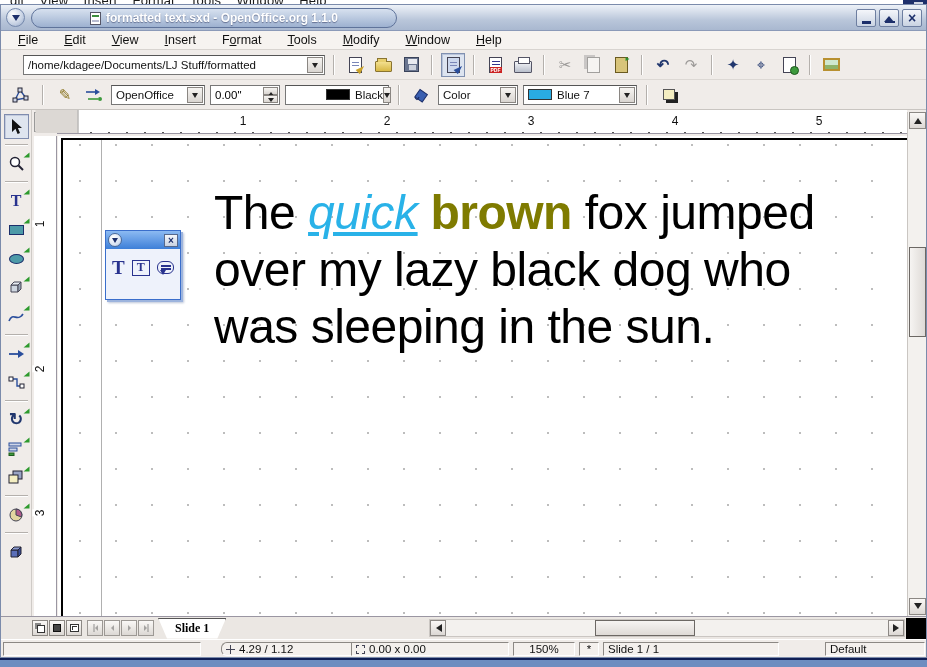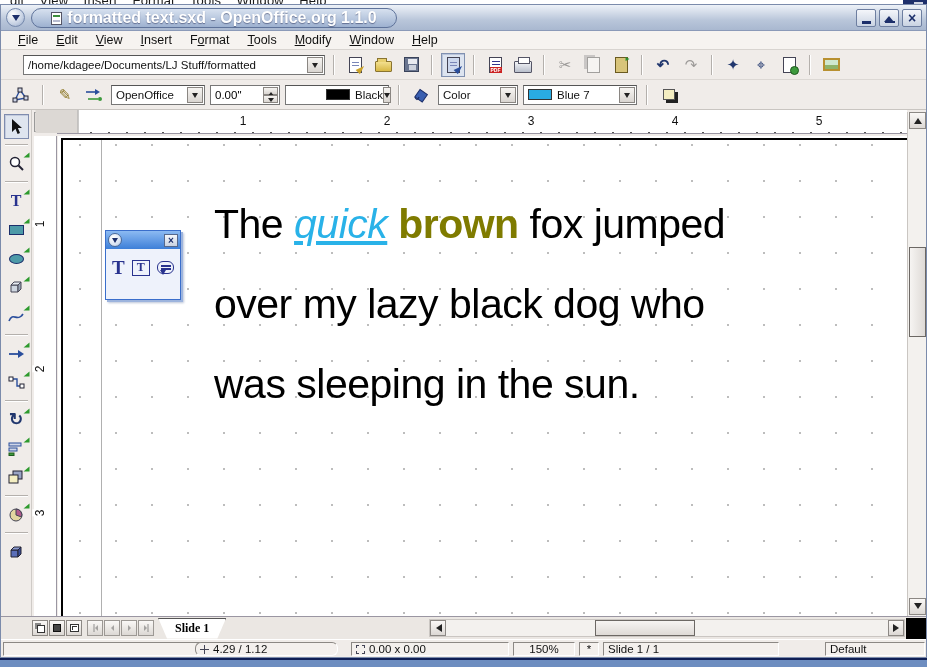--- a/index.html
+++ b/index.html
@@ -25,32 +25,32 @@
     background:radial-gradient(circle at 35% 30%, #ffffff, #c7d2e4 60%, #93a6c6); border:1px solid #7488ac;
     display:flex; align-items:center; justify-content:center; }
   #menu-btn .tri { width:0; height:0; border:4px solid transparent; border-top:6px solid #1c2f6b; margin-top:5px; }
   #title-pill { position:absolute; left:30px; top:3px; width:366px; height:20px; border-radius:10px;
     border:1px solid #5f739a; background:linear-gradient(#d7e1ef, #9db1d0);
     display:flex; align-items:center; justify-content:center; gap:5px; }
   #title-pill .doc-mini { width:11px; height:13px; background:#fff; border:1px solid #556;
     position:relative; flex:0 0 11px; }
   #title-pill .doc-mini i { position:absolute; left:1px; top:2px; width:7px; height:2px; background:#3d8f3d; }
   #title-pill .doc-mini b { position:absolute; left:1px; bottom:2px; width:7px; height:2px; background:#b8bcd0; }
-  #win-title { font-size:16px; font-weight:bold; color:#ffffff; text-shadow:0 1px 1px rgba(40,50,90,.55); white-space:nowrap; }
+  #win-title { font-size:12px; font-weight:bold; color:#ffffff; text-shadow:0 1px 1px rgba(40,50,90,.55); white-space:nowrap; }
   #win-ctrls { position:absolute; right:4px; top:4px; display:flex; gap:3px; }
   .wbtn { width:20px; height:18px; background:linear-gradient(#f4f6fa,#c9d3e2); border:1px solid #6d7ea0;
     border-radius:2px; display:flex; align-items:center; justify-content:center; position:relative; }
   .wbtn .min-g { width:9px; height:3px; background:#1c2f6b; margin-top:8px; }
   .wbtn .max-g { width:0; height:0; border:5px solid transparent; border-bottom:6px solid #1c2f6b; margin-top:-4px; }
   .wbtn .max-g::after { content:""; position:absolute; left:5px; bottom:3px; width:10px; height:2px; background:#1c2f6b; }
   .wbtn .close-g { color:#1c2f6b; font-weight:900; font-size:14px; line-height:1; }
 
   
   #menubar { height:19px; flex:0 0 19px; background:#f6f3f0; border-bottom:1px solid #d8d4d0;
-    display:flex; align-items:center; padding-left:8px; }
+    display:flex; align-items:center; padding-left:8px;gap:8px; }
   .menu-item { font-size:12.5px; color:#111; padding:1px 9px; white-space:pre; }
   .menu-item u { text-decoration:underline; }
 
   
   .toolbar { background:#f0ece9; display:flex; align-items:center; }
   #funcbar { height:30px; flex:0 0 30px; border-bottom:1px solid #dcd8d4; padding-left:22px; gap:4px; }
   #objbar { height:30px; flex:0 0 30px; border-bottom:1px solid #c9c5c1; padding-left:8px; gap:5px; }
   .tsep { width:2px; height:20px; border-left:1px solid #b4b0ac; border-right:1px solid #ffffff; margin:0 4px; flex:0 0 2px; }
   .tbtn { width:24px; height:24px; display:flex; align-items:center; justify-content:center; border:1px solid transparent; position:relative; }
   .tbtn.pressed { background:#dde4f0; border:1px solid #8090b0; box-shadow:inset 1px 1px 0 #b9c4da; }
@@ -109,21 +109,21 @@
     background-image:radial-gradient(circle, #555 0.8px, transparent 1px); background-size:23px 18px; background-position:11px 15px; }
   #vruler span { position:absolute; left:3px; font-size:12px; color:#111; transform:rotate(-90deg); background:#fff; padding:1px 0; }
 
   
   #canvas { position:absolute; left:57px; top:26px; right:19px; bottom:0; background:#fff; overflow:hidden;
     background-image:radial-gradient(circle, #bdbdbd 1px, transparent 1.2px); background-size:36px 36px; background-position:40px 27px; }
   #page-topline { position:absolute; left:3px; right:0; top:2px; height:2px; background:#000; }
   #page-leftline { position:absolute; left:3px; top:2px; bottom:0; width:2px; background:#000; }
   #margin-line { position:absolute; left:43px; top:4px; bottom:0; width:1px; background:#b0b0b0; }
 
-  #slide-text { position:absolute; left:156px; top:48px; width:660px; font-size:41px; line-height:80px; color:#000;
+  #slide-text { position:absolute; left:156px; top:48px; width:660px; font-size:48px; line-height:57px; color:#000;
     white-space:pre-wrap; font-family:"Liberation Sans", sans-serif; letter-spacing:-0.5px; }
   #slide-text .quick { color:#29b2e8; font-style:italic; text-decoration:underline; }
   #slide-text .brown { color:#7f7b00; font-weight:bold; }
 
   
   #float-tb { position:absolute; left:47px; top:94px; width:76px; height:70px; background:#eef2fb; border:1px solid #3a6ecb;
     box-shadow:2px 2px 0 #9db4dd, 3px 3px 2px rgba(90,110,160,.4); }
   #float-tb .ftitle { height:18px; background:linear-gradient(#8cbaf2,#3d7fd8); display:flex; align-items:center; justify-content:space-between; padding:0 2px; }
   .fmenu { width:14px; height:14px; border-radius:50%; background:radial-gradient(circle at 35% 30%, #fff, #d7e2f2 65%, #9fb6da); border:1px solid #4a6a9a;
     display:flex; align-items:center; justify-content:center; }
@@ -561,21 +561,21 @@
       <div class="thumb"></div>
       <div class="sbtn3d rb">
           <span class="arr r"></span>
         </div>
     </div>
     <div id="resize-corner"></div>
   </div>
 
   <div id="statusbar">
     <div class="sfield" style="left:2px; width:198px;"></div>
-    <div class="sfield" style="left:194px; width:143px;border-radius:6px;">
+    <div class="sfield" style="left:220px; width:143px;border-radius:6px;">
       <span class="pos-ic"></span>
       <span>4.29 / 1.12</span>
     </div>
     <div class="sfield" style="left:350px; width:158px;">
       <span class="size-ic"></span>
       <span>0.00 x 0.00</span>
     </div>
     <div class="sfield" style="left:512px; width:62px; justify-content:center;">
       <span>150%</span>
     </div>

